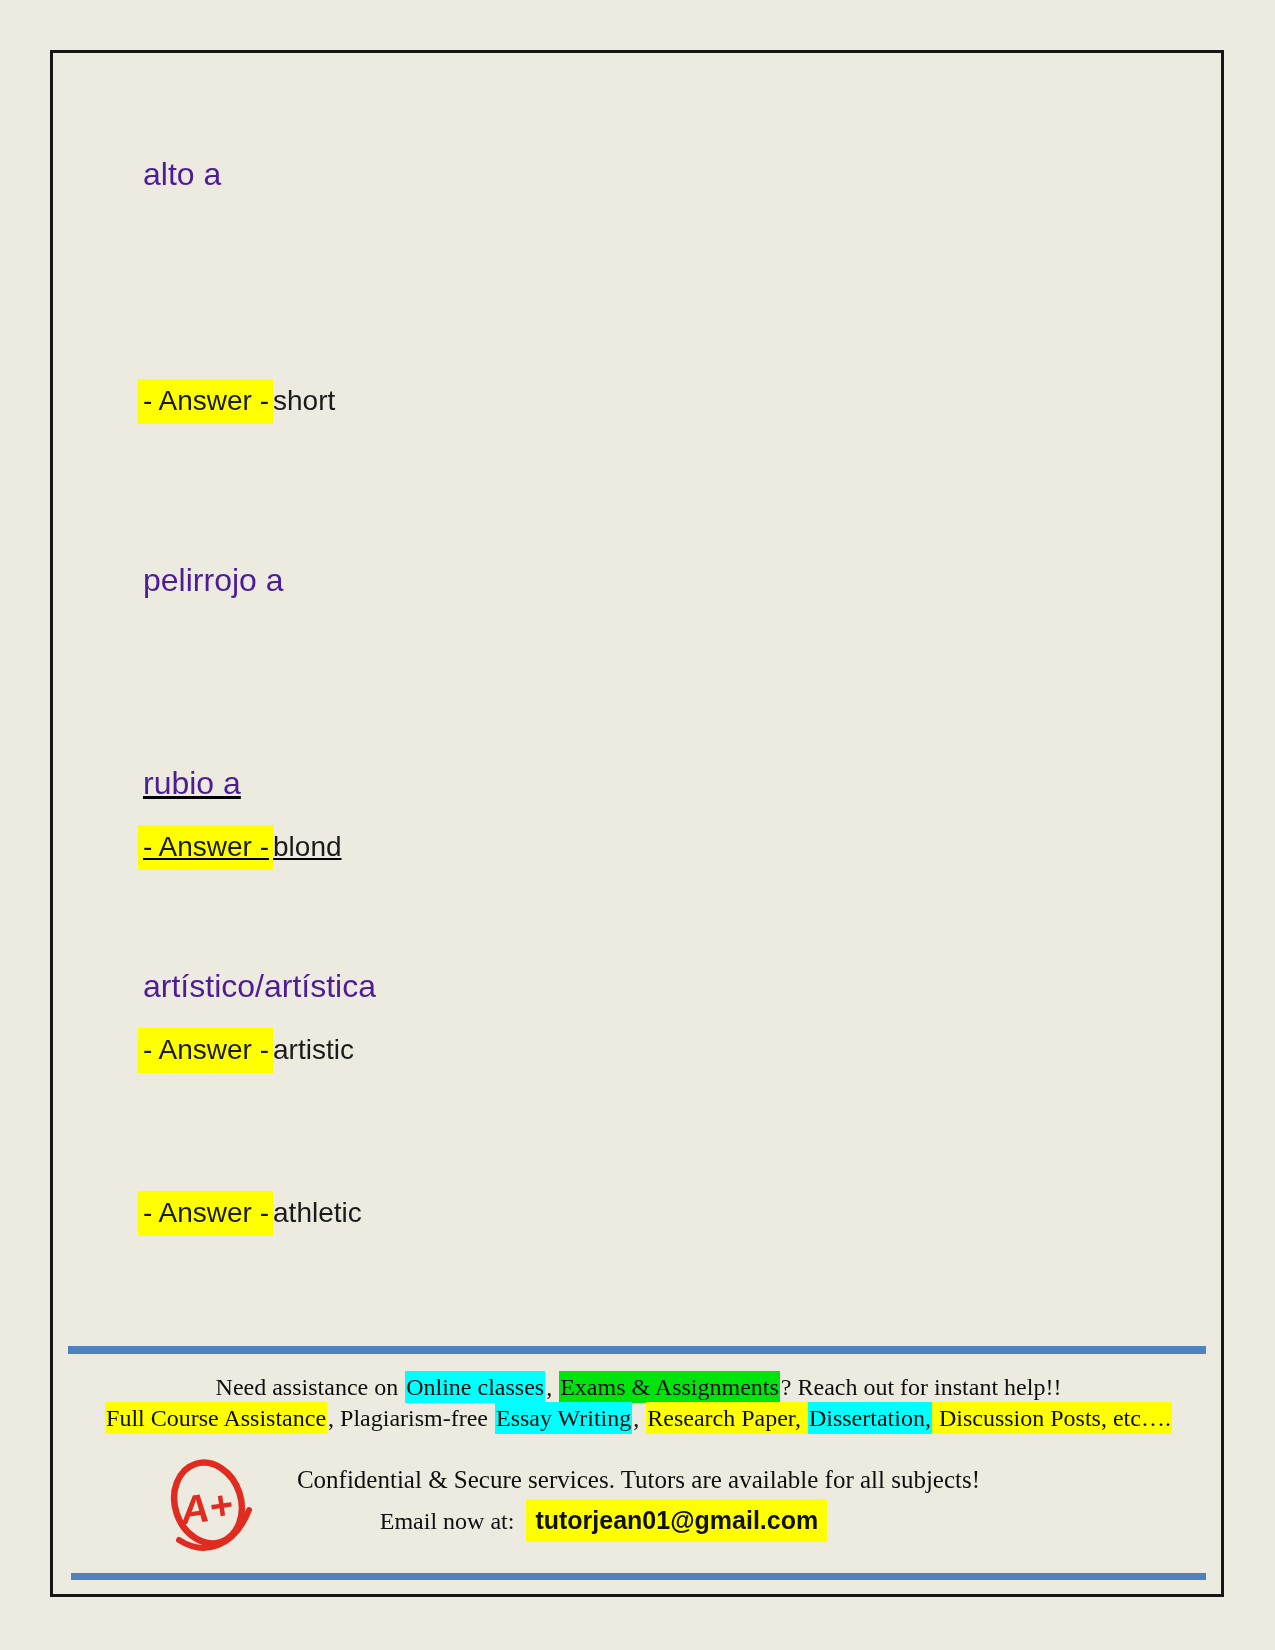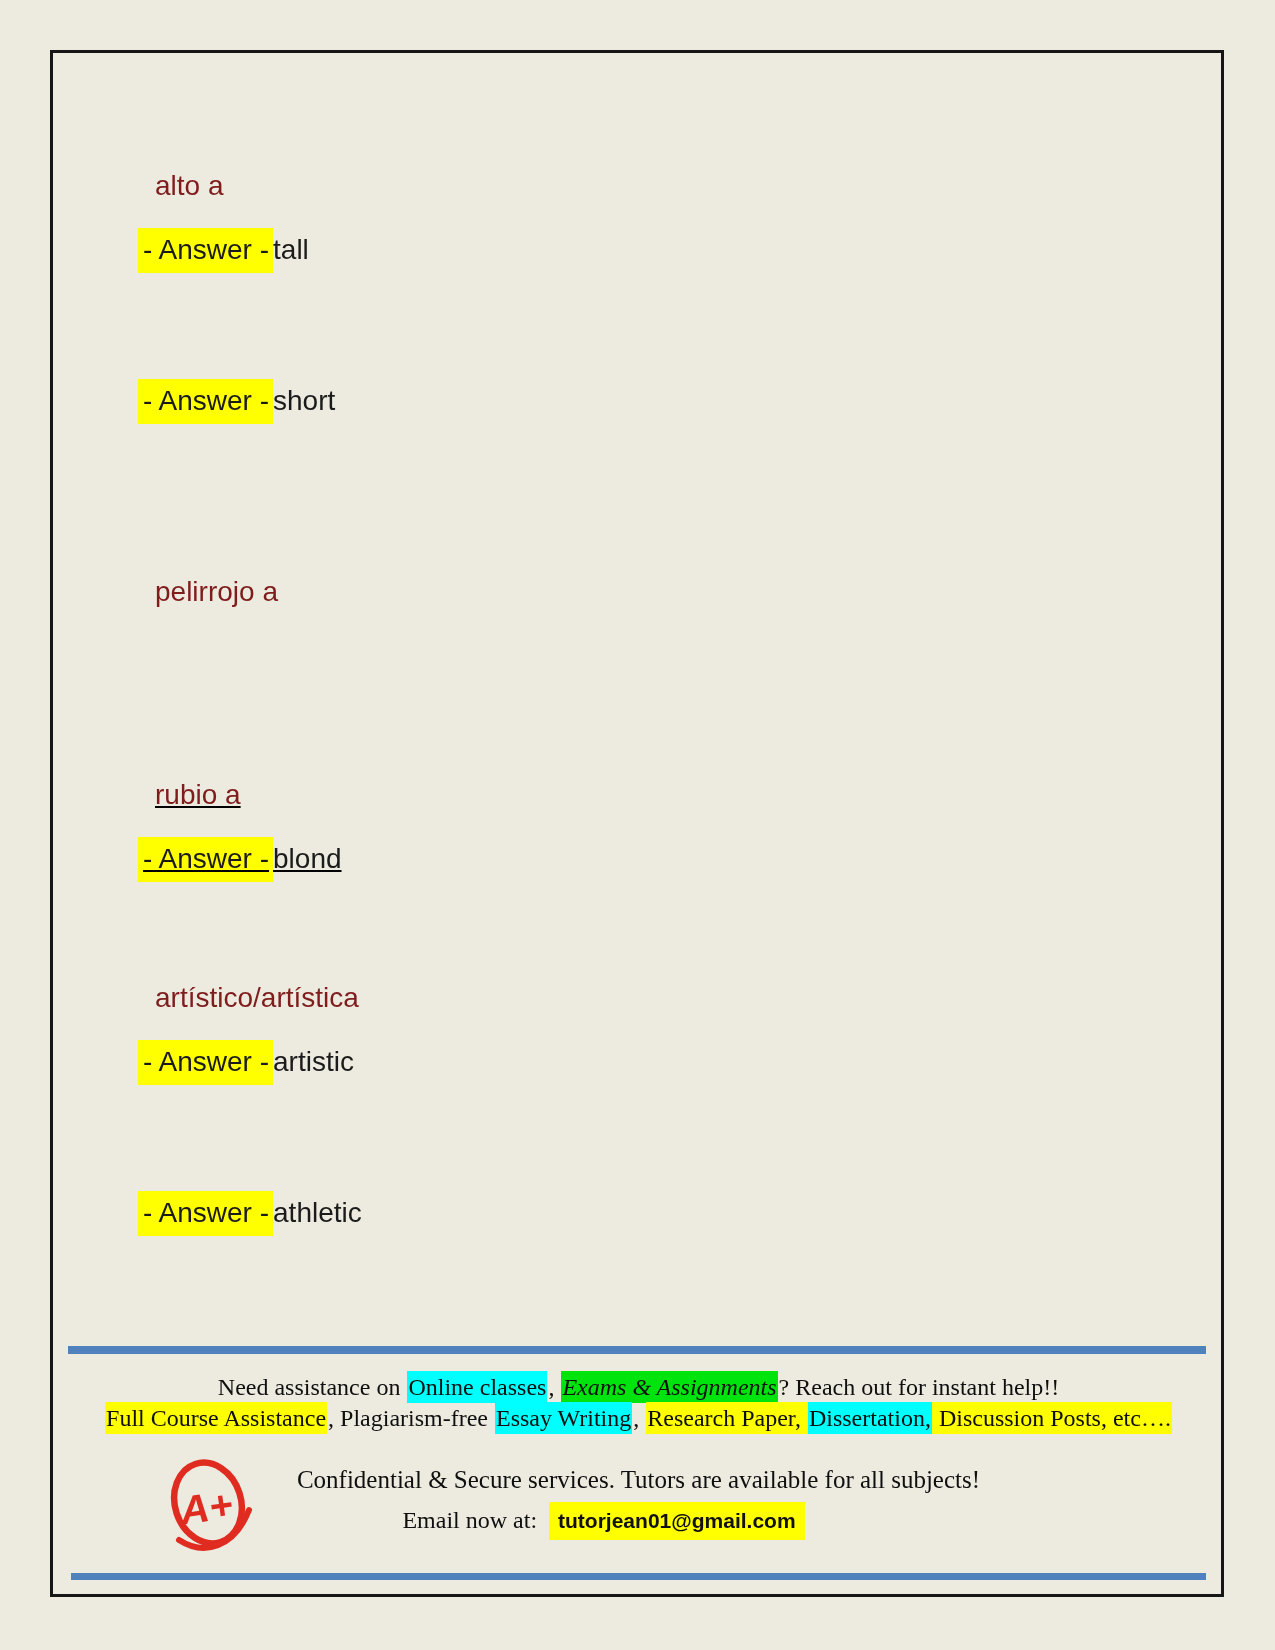--- a/index.html
+++ b/index.html
@@ -18,21 +18,21 @@
   }
   
   .entry{position:absolute;left:143px;width:900px;}
   .entry:nth-of-type(1){top:154px;}
   .entry:nth-of-type(2){top:357px;}
   .entry:nth-of-type(3){top:560px;}
   .entry:nth-of-type(4){top:763px;text-decoration:underline;}
   .entry:nth-of-type(5){top:966px;}
   .entry:nth-of-type(6){top:1169px;}
   .term{
-    margin:12px;font-size:28px;line-height:40px;color:#7f1d1d;
+    margin:0;font-size:32px;line-height:40px;color:#4c1d95;
   }
   .answer{
     margin:24px 0 0 0;font-size:28px;line-height:40px;color:#1b1b1b;
   }
   .answer mark{
     background:#ffff00;color:#1b1b1b;
     padding:6px 4px 8px 5px;margin-left:-5px;
   }
   
   .blue-line{position:absolute;background:#4f81bd;}
@@ -45,37 +45,36 @@
     font-family:"Liberation Serif", serif;
   }
   .f-line1{top:1371px;font-size:24px;line-height:32px;}
   .f-line2{top:1402px;font-size:24px;line-height:32px;}
   .f-conf{top:1464px;font-size:25px;line-height:32px;}
   .f-email{top:1498px;font-size:24px;line-height:44px;padding-right:70px;box-sizing:border-box;}
   .f-line1 span,.f-line2 span{padding:3px 1px;}
   .email-label{margin-right:12px;}
   .email-hl{
     font-family:"Liberation Sans", sans-serif;
-    font-weight:bold;font-size:21px;color:#111;
+    font-weight:bold;font-size:25px;color:#111;
     background:#ffff00;padding:7px 9px 8px 9px;
   }
   .logo{position:absolute;left:166px;top:1458px;}
 </style>
 </head>
 <body>
 
 <div class="page">
 
   <div class="frame"></div>
 
   <main>
 
     <section class="entry">
       <p class="term">alto a</p>
-      <p class="answer"><mark>- Answer -</mark><span>tall</span></p>
     </section>
 
     <section class="entry">
       <p class="answer"><mark>- Answer -</mark><span>short</span></p>
     </section>
 
     <section class="entry">
       <p class="term">pelirrojo a</p>
     </section>
 
@@ -91,21 +90,21 @@
 
     <section class="entry">
       <p class="answer"><mark>- Answer -</mark><span>athletic</span></p>
     </section>
 
   </main>
 
   <div class="blue-line line-top"></div>
 
   <footer>
-    <p class="f-text f-line1"><span>Need assistance on </span><span style="background-color: rgb(0, 255, 255);">Online classes</span><span>, </span><span style="background-color: rgb(0, 228, 14); font-style: italic;">Exams &amp; Assignments</span><span>? Reach out for instant help!!</span></p>
+    <p class="f-text f-line1"><span>Need assistance on </span><span style="background-color: rgb(0, 255, 255);">Online classes</span><span>, </span><span style="background-color: rgb(0, 228, 14);">Exams &amp; Assignments</span><span>? Reach out for instant help!!</span></p>
     <p class="f-text f-line2"><span style="background-color: rgb(255, 255, 0);">Full Course Assistance</span><span>, Plagiarism-free </span><span style="background-color: rgb(0, 255, 255);">Essay Writing</span><span>, </span><span style="background-color: rgb(255, 255, 0);">Research Paper, </span><span style="background-color: rgb(0, 255, 255);">Dissertation,</span><span style="background-color: rgb(255, 255, 0);"> Discussion Posts, etc….</span></p>
 
     <svg class="logo" width="88" height="100" viewBox="0 0 88 100">
       <ellipse cx="42" cy="45" rx="33" ry="41" fill="none" stroke="#e02b20" stroke-width="6.5" transform="rotate(-18 42 45)"></ellipse>
       <path d="M 13 82 C 38 98 68 90 83 52" fill="none" stroke="#e02b20" stroke-width="6" stroke-linecap="round"></path>
       <text x="14" y="63" font-family="Liberation Sans, sans-serif" font-size="40" font-style="italic" font-weight="bold" fill="#e02b20" transform="rotate(-8 42 48)">A+</text>
     </svg>
 
     <p class="f-text f-conf">Confidential &amp; Secure services. Tutors are available for all subjects!</p>
 

